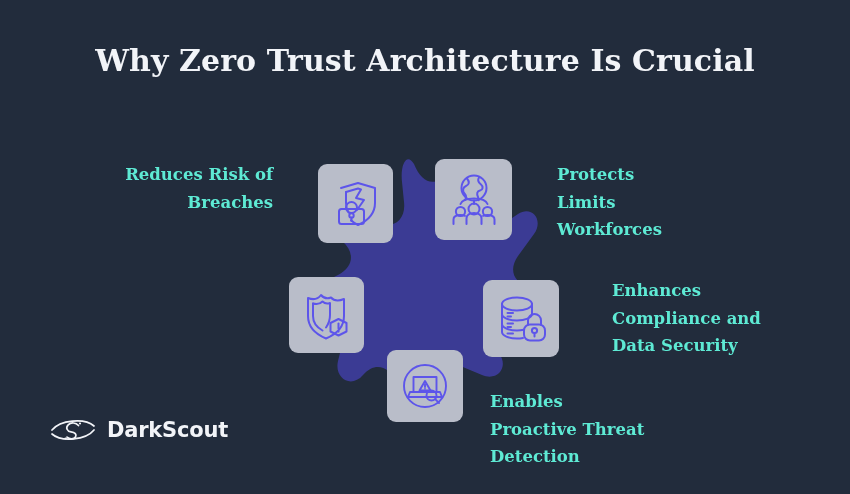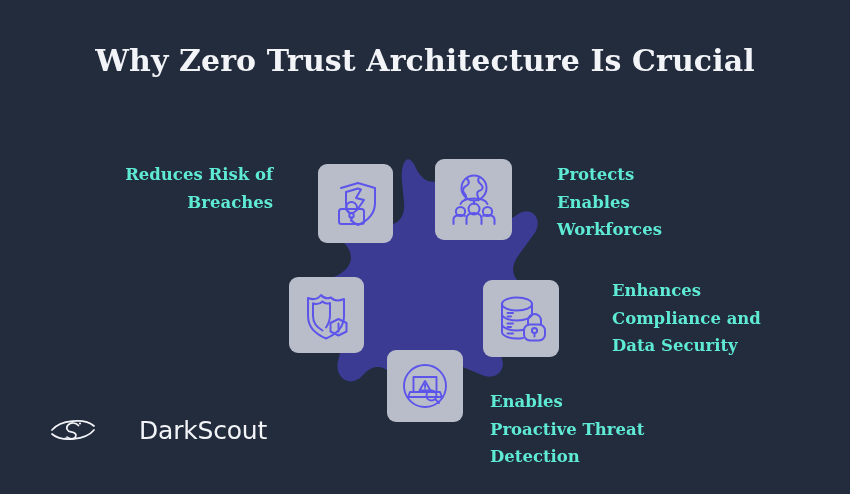--- a/index.html
+++ b/index.html
@@ -86,26 +86,25 @@
     position: absolute;
     left: 50px;
     top: 413px;
     display: flex;
     align-items: center;
     gap: 11px;
   }
   .brand-mark { width: 46px; height: 34px; display: block; }
   .brand-name {
     font-family: "DejaVu Sans", "Liberation Sans", sans-serif;
-    font-size: 25px;
-    font-weight: 400;
+    font-size: 21px;
+    font-weight: 700;
     color: #f2f4f8;
     letter-spacing: -0.2px;
     line-height: 1;
-    margin-left: 32px;
   }
 </style>
 </head>
 <body>
 
 <div class="canvas">
 
   <div class="title">Why Zero Trust Architecture Is Crucial</div>
 
   <div class="starburst">
@@ -211,21 +210,21 @@
       <path d="M26 24.2 V27"></path>
       <circle cx="26" cy="28.8" r="0.9" fill="#5d55ea" stroke="none"></circle>
       <circle cx="32.5" cy="35.5" r="5"></circle>
       <path d="M36.2 39.2 L40 43"></path>
     </svg>
   </div>
 
   <div class="label label-right lbl-breaches">Reduces Risk of
 Breaches</div>
   <div class="label label-left lbl-remote">Protects
-Enables
+Limits
 Workforces</div>
   <div class="label label-left lbl-compliance">Enhances
 Compliance and
 Data Security</div>
   <div class="label label-left lbl-detection">Enables
 Proactive Threat
 Detection</div>
 
   <div class="brand">
     <svg class="brand-mark" viewBox="0 0 46 34" fill="none" stroke="#f2f4f8" stroke-width="1.7" stroke-linecap="round" stroke-linejoin="round">

